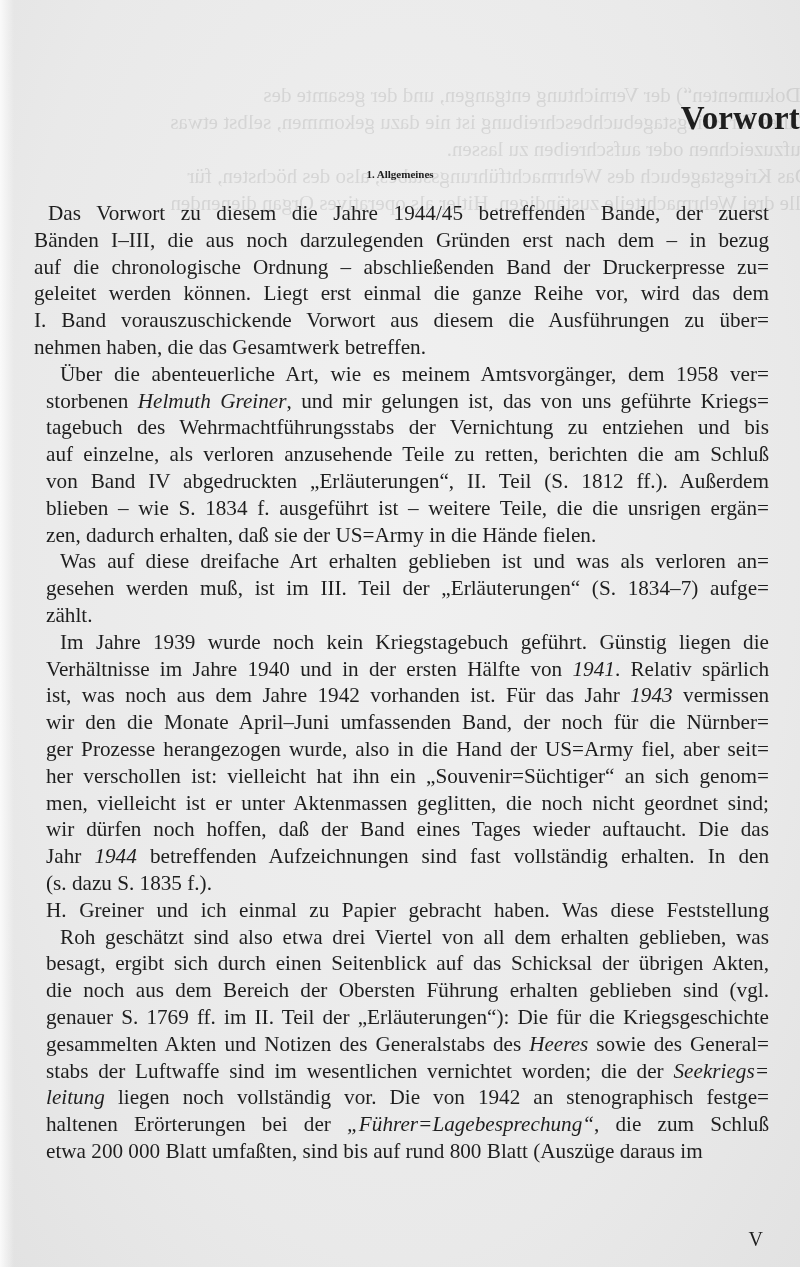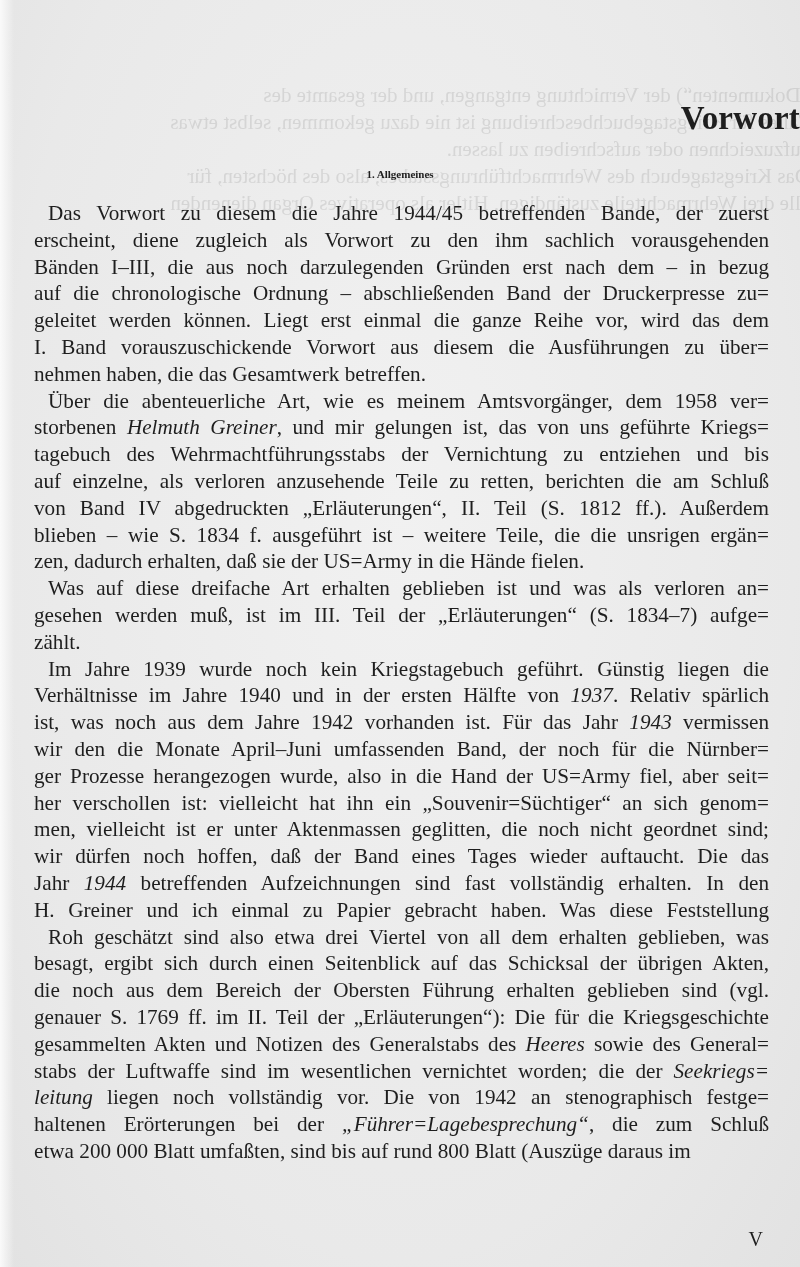--- a/index.html
+++ b/index.html
@@ -36,21 +36,21 @@
   .section {
     position: absolute; left: 0; width: 800px; top: 159px;
     text-align: center; font-size: 11px; font-weight: bold;
   }
   .body-text {
     position: absolute; left: 34px; width: 735px; top: 200px;
     font-size: 21.2px; line-height: 26.8px;
     text-align: justify;
   }
   .para { margin: 0; text-indent: 14px; }
-  .para + .para { margin-top: 0; }
+  .para + .para { margin-top: 0; margin-left: 12px; }
   .line { display: block; text-align: justify; text-align-last: justify; white-space: nowrap; }
   .line.last { text-align-last: left; }
   .page-number {
     position: absolute; right: 37px; top: 1228px;
     font-size: 20px;
   }
 </style>
 </head>
 <body>
 
@@ -64,21 +64,20 @@
     <div>Das Kriegstagebuch des Wehrmachtführungsstabes, also des höchsten, für</div>
     <div>alle drei Wehrmachtteile zuständigen, Hitler als operatives Organ dienenden</div>
   </div>
 
   <h1 class="title">Vorwort</h1>
   <h2 class="section">1. Allgemeines</h2>
 
   <div class="body-text" id="body-text">
       <p class="para" style="text-indent: 0px;">
         <span class="line" style="padding-left: 14px;">Das Vorwort zu diesem die Jahre 1944/45 betreffenden Bande, der zuerst</span>
-        <span class="line">erscheint, diene zugleich als Vorwort zu den ihm sachlich vorausgehenden</span>
         <span class="line">Bänden I–III, die aus noch darzulegenden Gründen erst nach dem – in bezug</span>
         <span class="line">auf die chronologische Ordnung – abschließenden Band der Druckerpresse zu=</span>
         <span class="line">geleitet werden können. Liegt erst einmal die ganze Reihe vor, wird das dem</span>
         <span class="line">I. Band vorauszuschickende Vorwort aus diesem die Ausführungen zu über=</span>
         <span class="line last">nehmen haben, die das Gesamtwerk betreffen.</span>
       </p>
       <p class="para" style="text-indent: 0px;">
         <span class="line" style="padding-left: 14px;">Über die abenteuerliche Art, wie es meinem Amtsvorgänger, dem 1958 ver=</span>
         <span class="line">storbenen <em>Helmuth Greiner</em>, und mir gelungen ist, das von uns geführte Kriegs=</span>
         <span class="line">tagebuch des Wehrmachtführungsstabs der Vernichtung zu entziehen und bis</span>
@@ -87,28 +86,29 @@
         <span class="line">blieben – wie S. 1834 f. ausgeführt ist – weitere Teile, die die unsrigen ergän=</span>
         <span class="line last">zen, dadurch erhalten, daß sie der US=Army in die Hände fielen.</span>
       </p>
       <p class="para" style="text-indent: 0px;">
         <span class="line" style="padding-left: 14px;">Was auf diese dreifache Art erhalten geblieben ist und was als verloren an=</span>
         <span class="line">gesehen werden muß, ist im III. Teil der „Erläuterungen“ (S. 1834–7) aufge=</span>
         <span class="line last">zählt.</span>
       </p>
       <p class="para" style="text-indent: 0px;">
         <span class="line" style="padding-left: 14px;">Im Jahre 1939 wurde noch kein Kriegstagebuch geführt. Günstig liegen die</span>
-        <span class="line">Verhältnisse im Jahre 1940 und in der ersten Hälfte von <em>1937</em>. Relativ spärlich</span>
+        <span class="line">Verhältnisse im Jahre 1940 und in der ersten Hälfte von <em>1941</em>. Relativ spärlich</span>
         <span class="line">ist, was noch aus dem Jahre 1942 vorhanden ist. Für das Jahr <em>1943</em> vermissen</span>
         <span class="line">wir den die Monate April–Juni umfassenden Band, der noch für die Nürnber=</span>
         <span class="line">ger Prozesse herangezogen wurde, also in die Hand der US=Army fiel, aber seit=</span>
         <span class="line">her verschollen ist: vielleicht hat ihn ein „Souvenir=Süchtiger“ an sich genom=</span>
         <span class="line">men, vielleicht ist er unter Aktenmassen geglitten, die noch nicht geordnet sind;</span>
         <span class="line">wir dürfen noch hoffen, daß der Band eines Tages wieder auftaucht. Die das</span>
         <span class="line">Jahr <em>1944</em> betreffenden Aufzeichnungen sind fast vollständig erhalten. In den</span>
+        <span class="line last">(s. dazu S. 1835 f.).</span>
       </p>
       <p class="para" style="text-indent: 0px;">
         <span class="line">H. Greiner und ich einmal zu Papier gebracht haben. Was diese Feststellung</span>
         <span class="line" style="padding-left: 14px;">Roh geschätzt sind also etwa drei Viertel von all dem erhalten geblieben, was</span>
         <span class="line">besagt, ergibt sich durch einen Seitenblick auf das Schicksal der übrigen Akten,</span>
         <span class="line">die noch aus dem Bereich der Obersten Führung erhalten geblieben sind (vgl.</span>
         <span class="line">genauer S. 1769 ff. im II. Teil der „Erläuterungen“): Die für die Kriegsgeschichte</span>
         <span class="line">gesammelten Akten und Notizen des Generalstabs des <em>Heeres</em> sowie des General=</span>
         <span class="line">stabs der Luftwaffe sind im wesentlichen vernichtet worden; die der <em>Seekriegs=</em></span>
         <span class="line"><em>leitung</em> liegen noch vollständig vor. Die von 1942 an stenographisch festge=</span>

